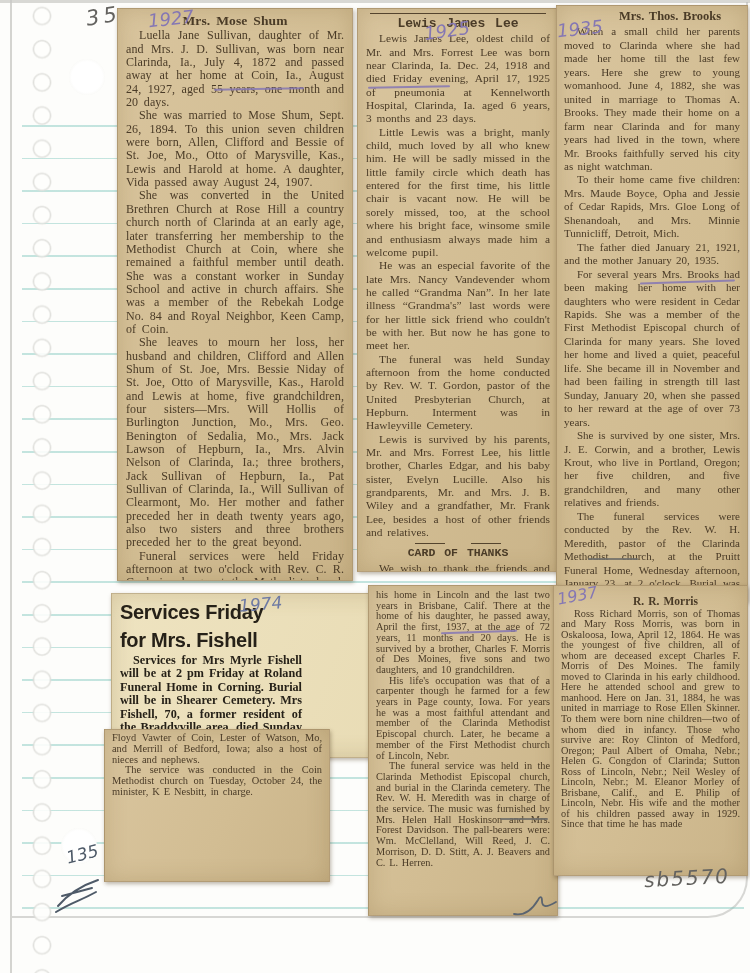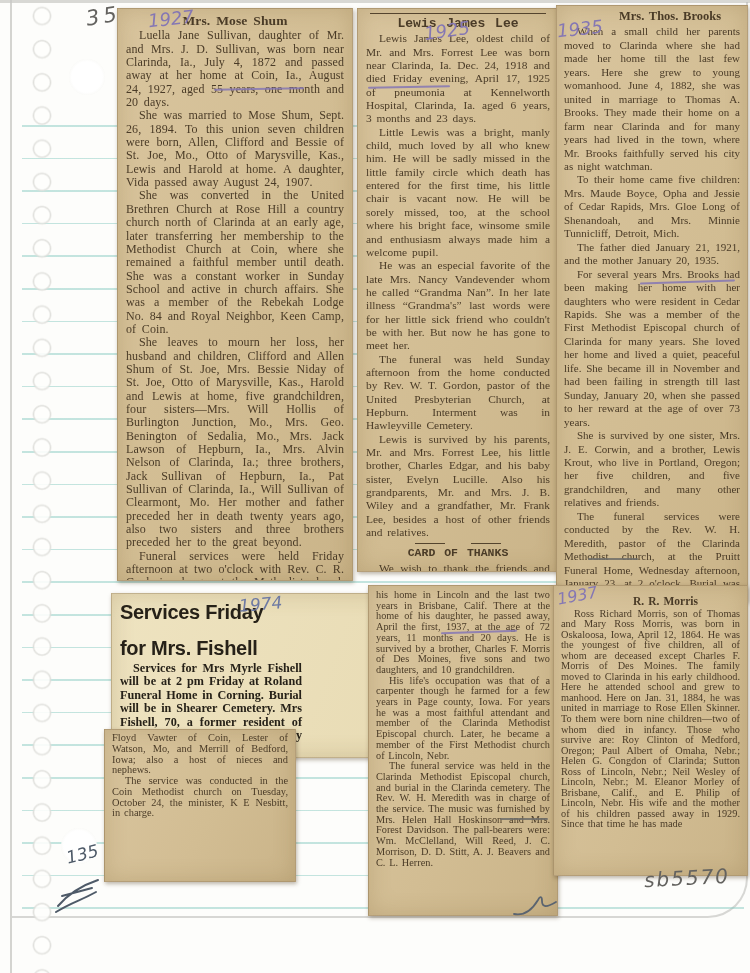--- a/index.html
+++ b/index.html
@@ -38,21 +38,21 @@
   .c-lee .clip-head{font-size:13px;font-family:Liberation Mono, monospace;}
   .c-brooks{left:556px;top:5px;width:192px;height:597px;padding:4px 7px;
             font-size:11px;line-height:13.45px;word-spacing:1.6px;}
   .c-brooks .clip-head{font-size:12.5px;padding-left:36px;text-align:center;}
   .c-fishell{left:111px;top:593px;width:367px;height:165px;padding:4px 8px;
              background:linear-gradient(110deg,#eee3c0,#e7dab2);color:#262118;}
   .fish-head{font-family:"Liberation Sans","DejaVu Sans",sans-serif;font-weight:bold;
              font-size:20px;letter-spacing:-.3px;margin:0;line-height:28px;}
   .fish-body{width:182px;margin-top:12px;font-size:12.2px;font-weight:bold;
              line-height:13.4px;text-align:justify;text-indent:10px;word-spacing:.5px;}
-  .c-vawter{left:104px;top:729px;width:192px;height:153px;padding:3px 7px;
+  .c-vawter{left:104px;top:729px;width:226px;height:153px;padding:3px 7px;
             font-size:10.4px;line-height:10.75px;word-spacing:1.4px;}
   .c-morriscont{left:368px;top:585px;width:190px;height:331px;padding:4px 7px;
                 font-size:10.3px;line-height:10.7px;word-spacing:1.2px;}
   .c-morris{left:553px;top:585px;width:195px;height:291px;padding:10px 7px;
             font-size:10.3px;line-height:10.55px;word-spacing:1.2px;}
   .c-morris .clip-head{font-size:11.5px;padding-left:30px;}
   
   .hand{position:absolute;font-family:"DejaVu Sans",sans-serif;font-style:italic;z-index:6;white-space:nowrap;}
   .hw-purple{color:#8577b4;}
   .hw-pencil{color:#63625f;}
@@ -106,21 +106,21 @@
     <p>When a small child her parents moved to Clarinda where she had made her home till the last few years. Here she grew to young womanhood. June 4, 1882, she was united in marriage to Thomas A. Brooks. They made their home on a farm near Clarinda and for many years had lived in the town, where Mr. Brooks faithfully served his city as night watchman.</p>
     <p>To their home came five children: Mrs. Maude Boyce, Opha and Jessie of Cedar Rapids, Mrs. Gloe Long of Shenandoah, and Mrs. Minnie Tunnicliff, Detroit, Mich.</p>
     <p>The father died January 21, 1921, and the mother January 20, 1935.</p>
     <p>For several years Mrs. Brooks had been making her home with her daughters who were resident in Cedar Rapids. She was a member of the First Methodist Episcopal church of Clarinda for many years. She loved her home and lived a quiet, peaceful life. She became ill in November and had been failing in strength till last Sunday, January 20, when she passed to her reward at the age of over 73 years.</p>
     <p>She is survived by one sister, Mrs. J. E. Corwin, and a brother, Lewis Krout, who live in Portland, Oregon; her five children, and five grandchildren, and many other relatives and friends.</p>
     <p>The funeral services were conducted by the Rev. W. H. Meredith, pastor of the Clarinda Methodist church, at the Pruitt Funeral Home, Wednesday afternoon, January 23, at 2 o'clock. Burial was in the Clarinda cemetery. Mrs. Ona Scroggs, Mrs. Anderson and Miss Landers furnished the music.</p>
   </div>
 
   <div class="clip c-fishell">
     <div class="fish-head">Services Friday</div>
-    <div class="fish-head" style="margin-top:8px;">for Mrs. Fishell</div>
+    <div class="fish-head" style="margin-top:0;">for Mrs. Fishell</div>
     <p class="fish-body">Services for Mrs Myrle Fishell will be at 2 pm Friday at Roland Funeral Home in Corning. Burial will be in Shearer Cemetery. Mrs Fishell, 70, a former resident of the Braddyville area, died Sunday in Mesa, Ariz.</p>
   </div>
 
   <div class="clip clip-old c-vawter">
     <p style="text-indent:0;">Floyd Vawter of Coin, Lester of Watson, Mo, and Merrill of Bedford, Iowa; also a host of nieces and nephews.</p>
     <p>The service was conducted in the Coin Methodist church on Tuesday, October 24, the minister, K E Nesbitt, in charge.</p>
   </div>
 
   <div class="clip clip-old c-morriscont">
     <p style="text-indent:0;">his home in Lincoln and the last two years in Brisbane, Calif. There at the home of his daughter, he passed away, April the first, 1937, at the age of 72 years, 11 months and 20 days. He is survived by a brother, Charles F. Morris of Des Moines, five sons and two daughters, and 10 grandchildren.</p>

